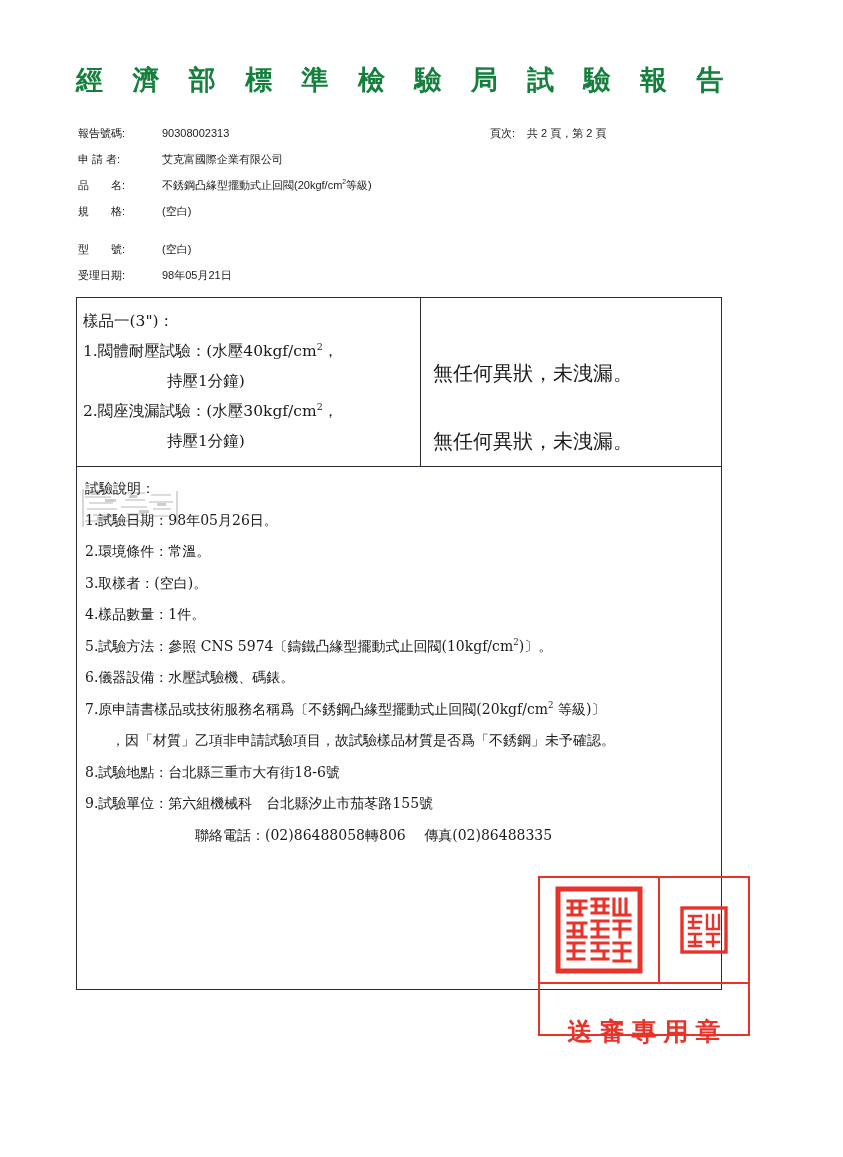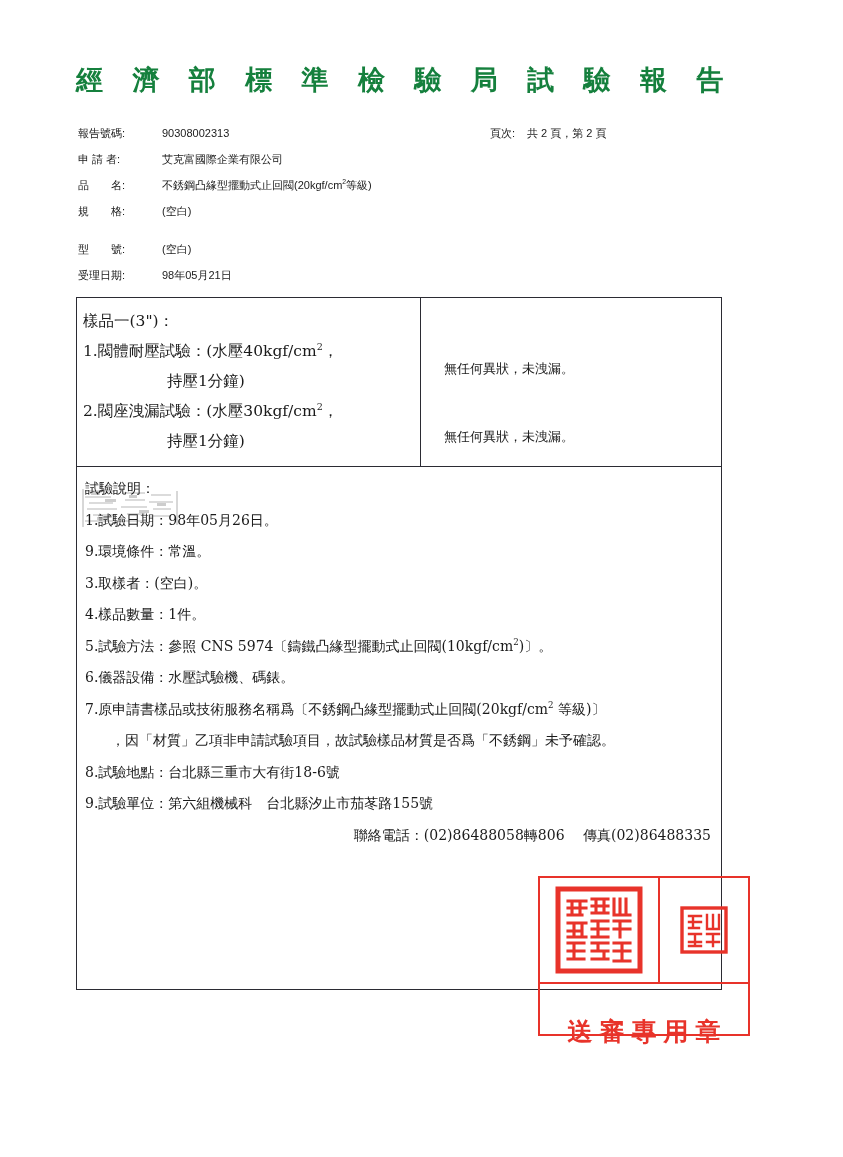--- a/index.html
+++ b/index.html
@@ -114,43 +114,43 @@
     position: relative;
   }
   .item-line {
     font-size: 15.5px;
     font-family: "DejaVu Serif", "Liberation Serif", serif;
     line-height: 30px;
     white-space: nowrap;
   }
   .item-line.indent { padding-left: 84px; }
   .result-line {
-    font-size: 13px;
+    font-size: 20px;
     font-family: Liberation Sans, sans-serif;
     position: absolute;
-    left: 23px;
+    left: 12px;
     white-space: nowrap;
   }
   .result-1 { top: 62px; }
   .result-2 { top: 130px; }
 
   
   .notes {
     padding: 6px 10px 16px 8px;
     position: relative;
     min-height: 500px;
   }
   .note-line {
     font-size: 14px;
     font-family: "DejaVu Serif", "Liberation Serif", serif;
     line-height: 31.5px;
     white-space: nowrap;
   }
   .note-line.sub { padding-left: 26px; }
-  .note-line.contact { padding-left: 110px; text-align: right; }
+  .note-line.contact { padding-left: 110px; }
   .note-title { position: relative; z-index: 2; }
 
   
   .smudge {
     position: absolute;
     left: 2px;
     top: 16px;
     width: 104px;
     height: 52px;
     z-index: 1;
@@ -278,21 +278,21 @@
         <rect x="50" y="12" width="8" height="3"></rect>
         <rect x="60" y="27" width="10" height="3"></rect>
         <rect x="18" y="34" width="12" height="3"></rect>
         <rect x="78" y="20" width="9" height="3"></rect>
       </g>
     </svg>
 
     <div class="note-line note-title">試驗說明：</div>
 
     <div class="note-line note-title">1.試驗日期：98年05月26日。</div>
-    <div class="note-line">9.環境條件：常溫。</div>
+    <div class="note-line">2.環境條件：常溫。</div>
     <div class="note-line">3.取樣者：(空白)。</div>
     <div class="note-line">4.樣品數量：1件。</div>
 
     <div class="note-line"><span>5.試驗方法：參照 CNS 5974〔鑄鐵凸緣型擺動式止回閥(10kgf/cm</span><sup class="u">2</sup><span>)〕。</span></div>
 
     <div class="note-line">6.儀器設備：水壓試驗機、碼錶。</div>
 
     <div class="note-line"><span>7.原申請書樣品或技術服務名稱爲〔不銹鋼凸緣型擺動式止回閥(20kgf/cm</span><sup class="u">2</sup><span> 等級)〕</span></div>
     <div class="note-line sub">，因「材質」乙項非申請試驗項目，故試驗樣品材質是否爲「不銹鋼」未予確認。</div>
 

